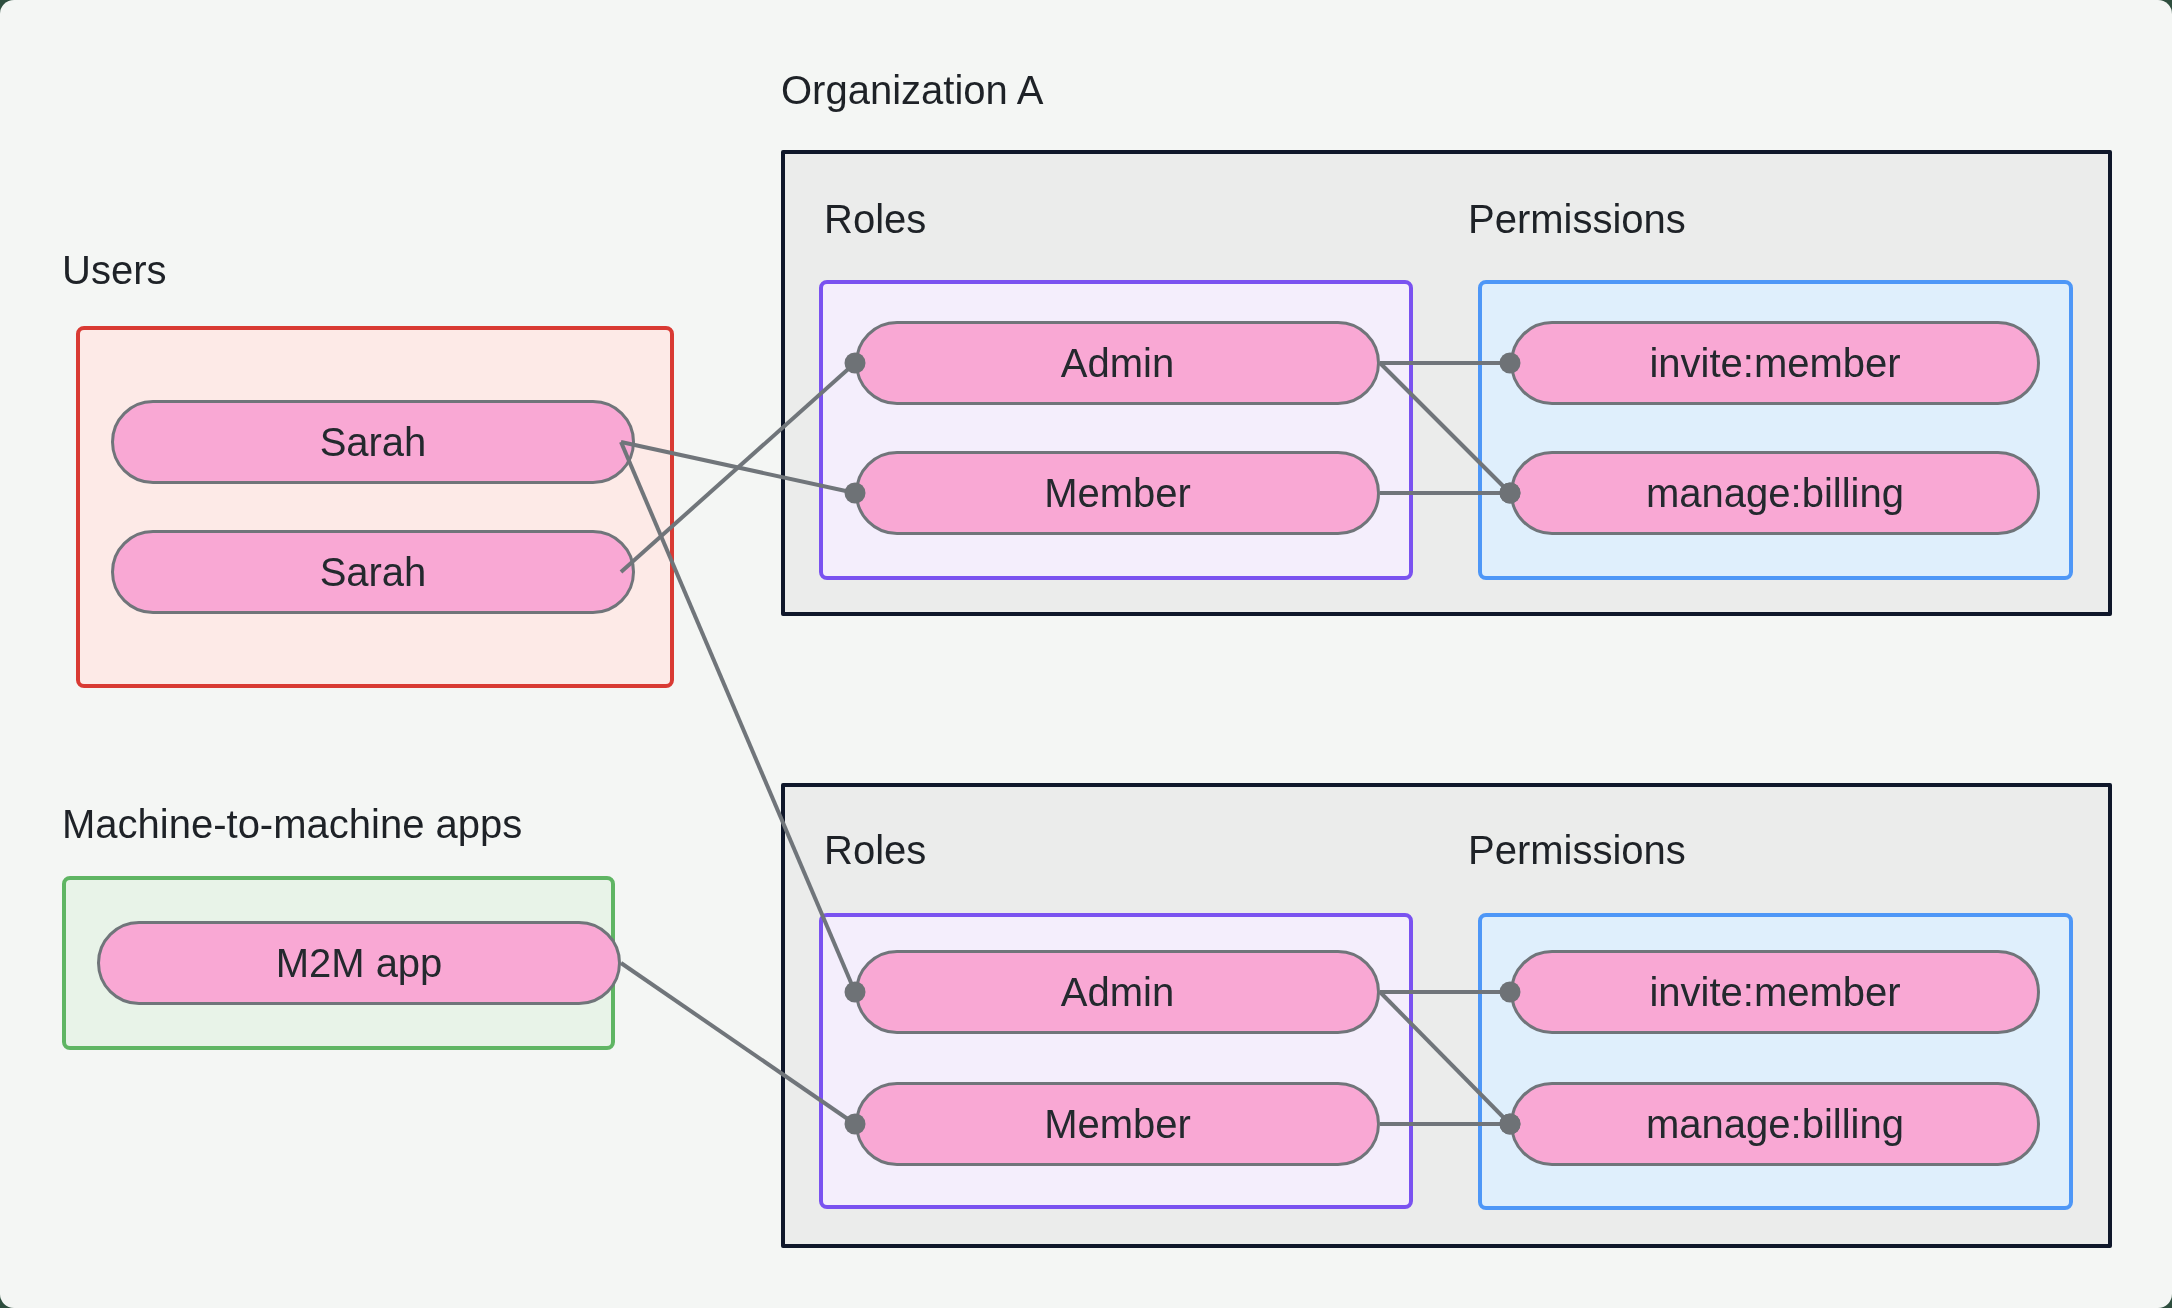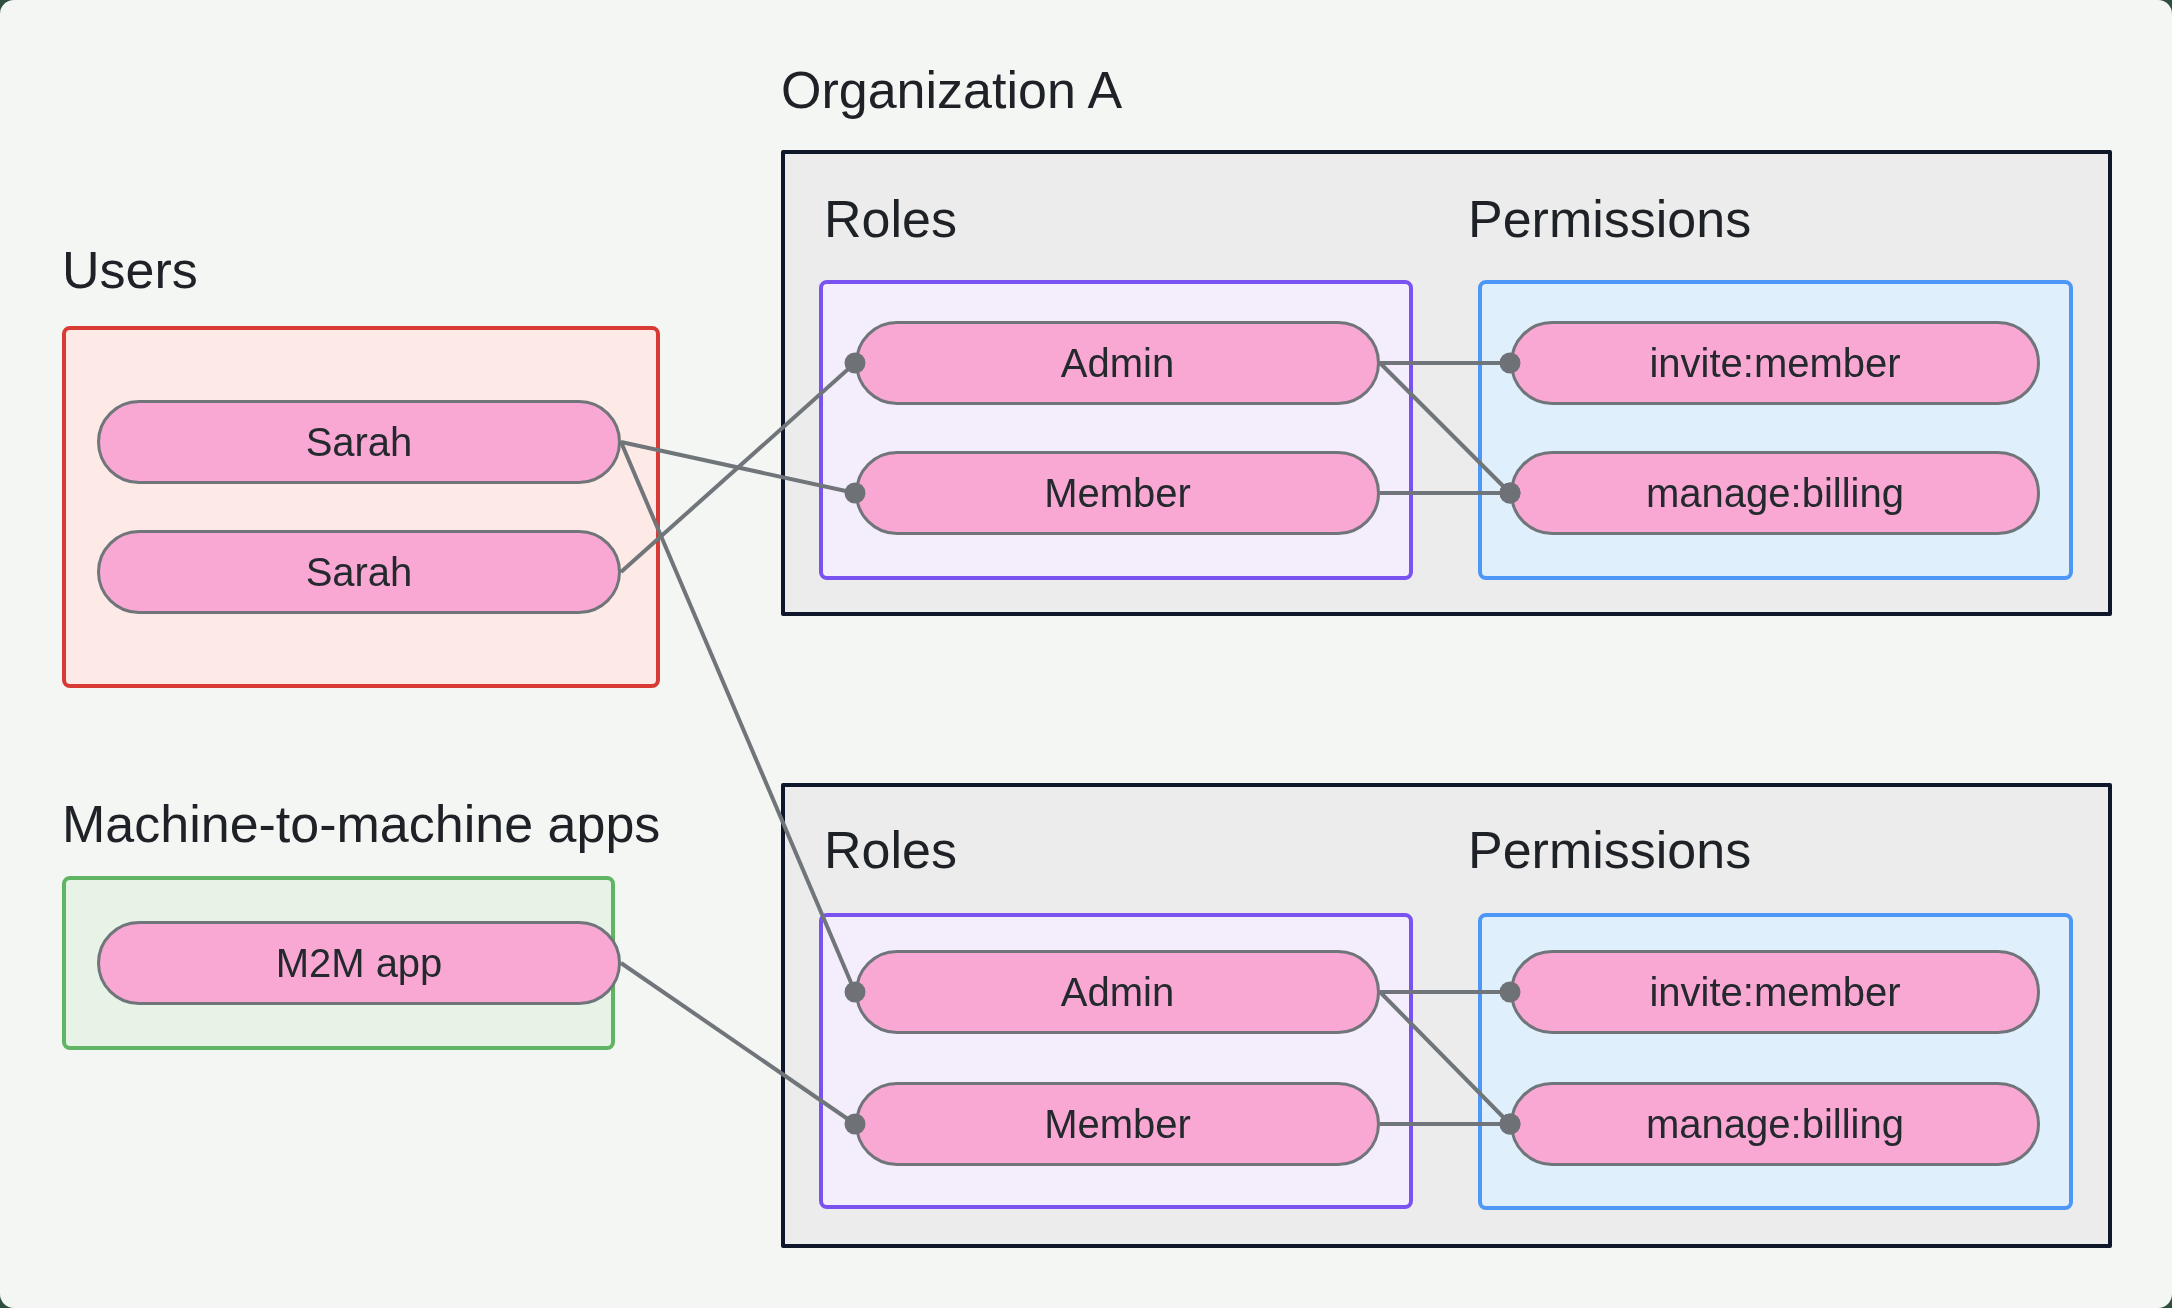--- a/index.html
+++ b/index.html
@@ -11,21 +11,21 @@
   #card {
     position: relative;
     width: 2172px;
     height: 1308px;
     background: #f4f6f4;
     border-radius: 14px;
     overflow: hidden;
   }
   .title {
     position: absolute;
-    font-size: 52px;
+    font-size: 40px;
     font-weight: 500;
     color: #1e2227;
     white-space: nowrap;
     line-height: 48px;
   }
   .box {
     position: absolute;
     box-sizing: border-box;
     border-radius: 8px;
   }
@@ -75,21 +75,21 @@
     pointer-events: none;
   }
 </style>
 </head>
 <body>
 
 <div id="card">
 
   <div class="title" style="left:62px; top:246px">Users</div>
 
-  <div class="box users-box" style="left:62px; top:326px; width:598px; height:362px">
+  <div class="box users-box" style="left:76px; top:326px; width:598px; height:362px">
     <div class="pill" style="left:31px; top:70px; width:524px">
       <span>Sarah</span>
     </div>
     <div class="pill" style="left:31px; top:200px; width:524px">
       <span>Sarah</span>
     </div>
   </div>
 
   <div class="title" style="left:62px; top:800px">Machine-to-machine apps</div>
 

